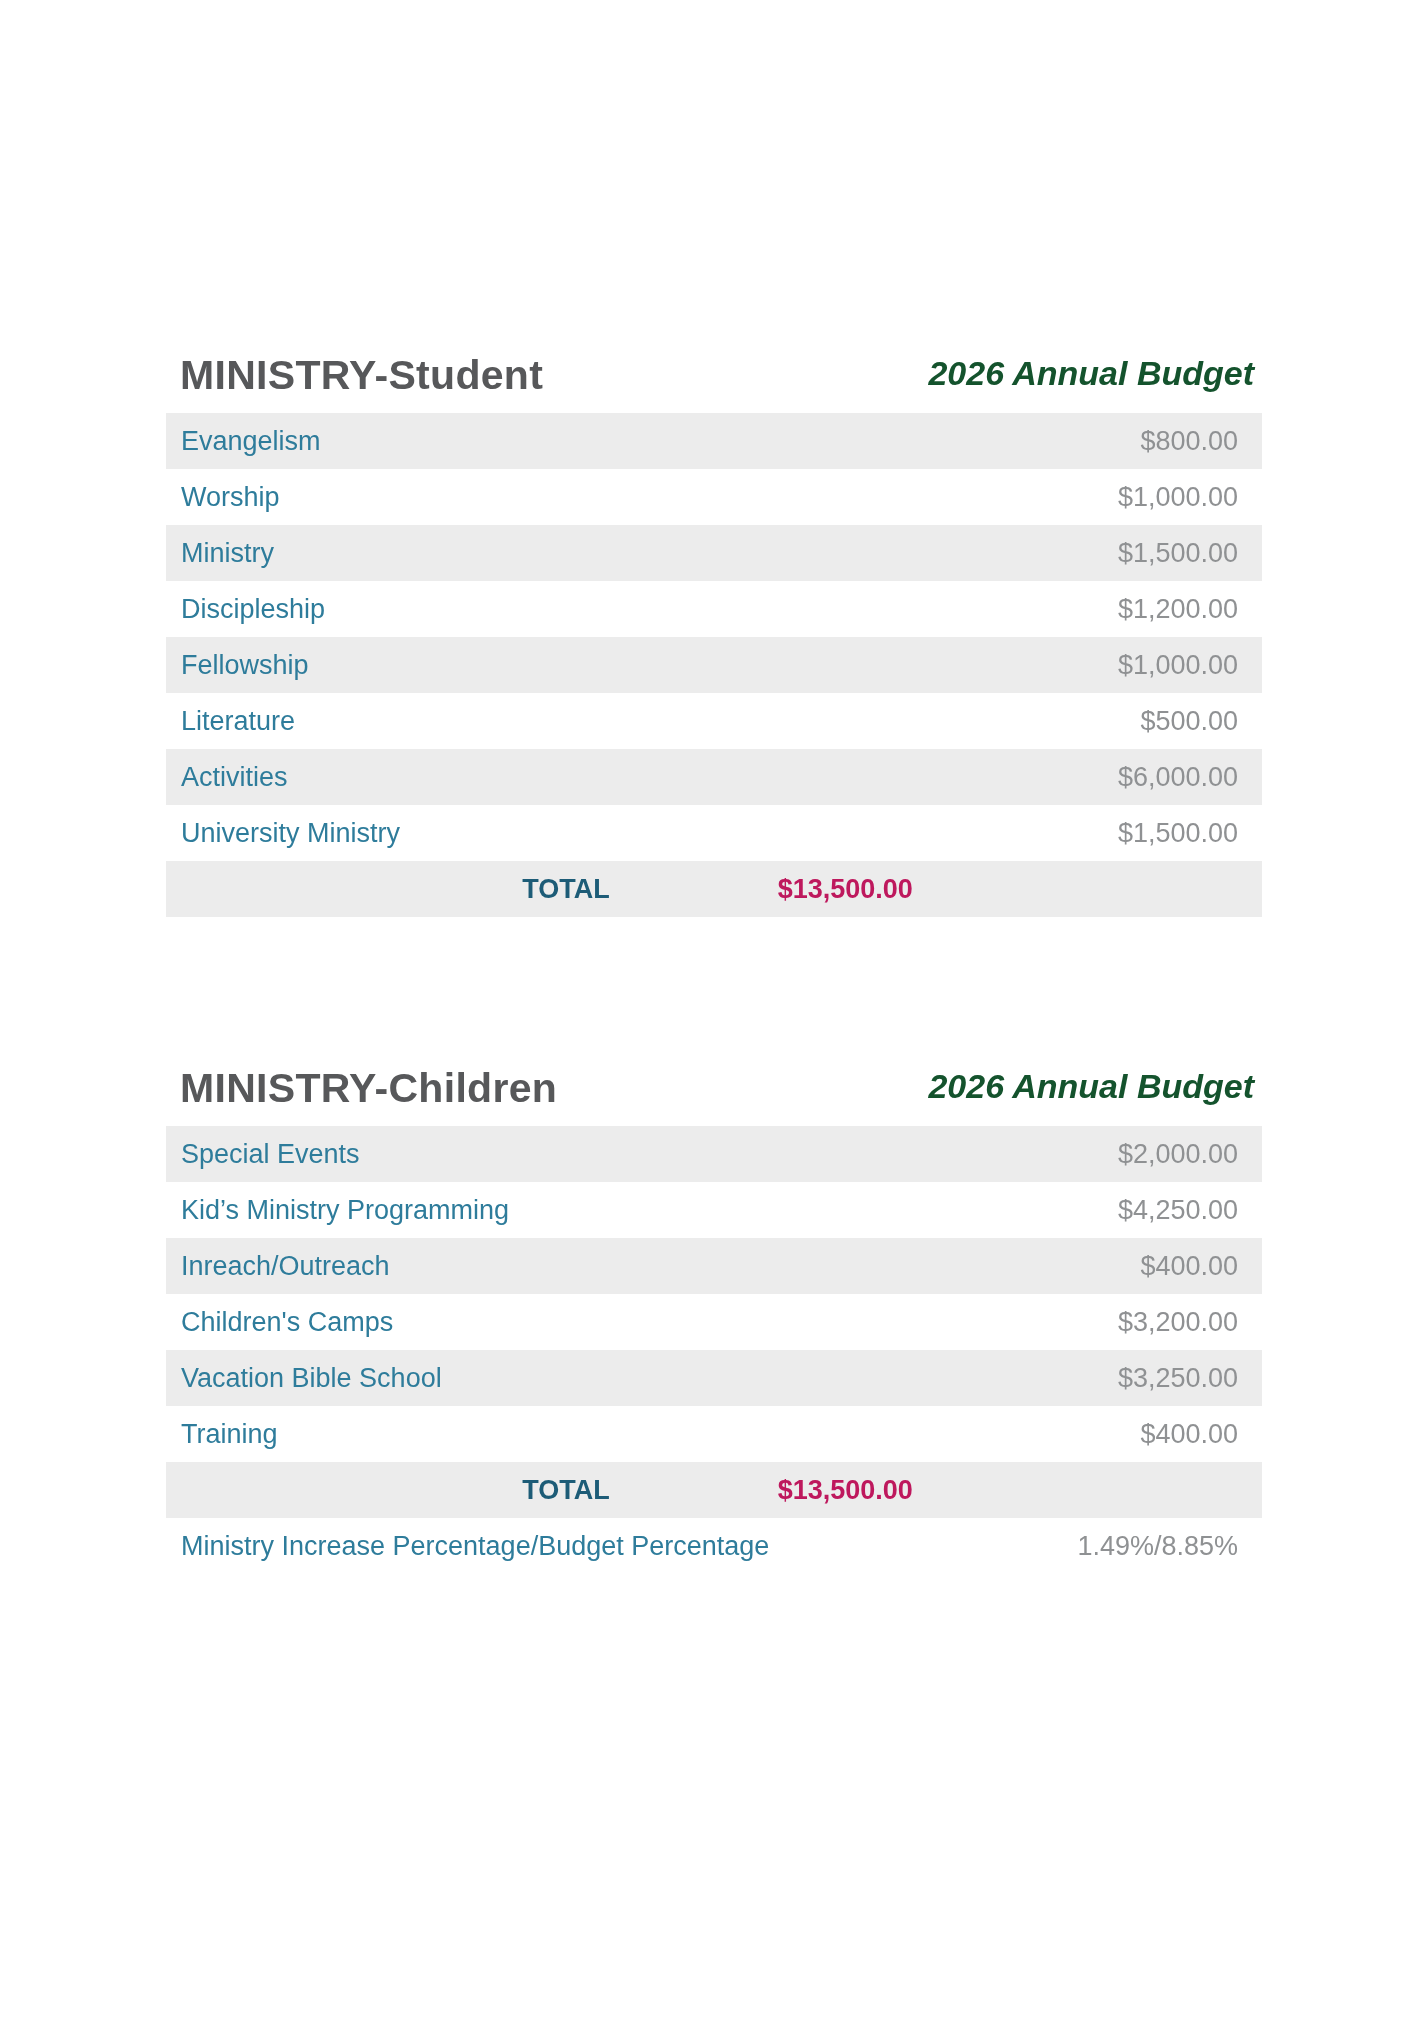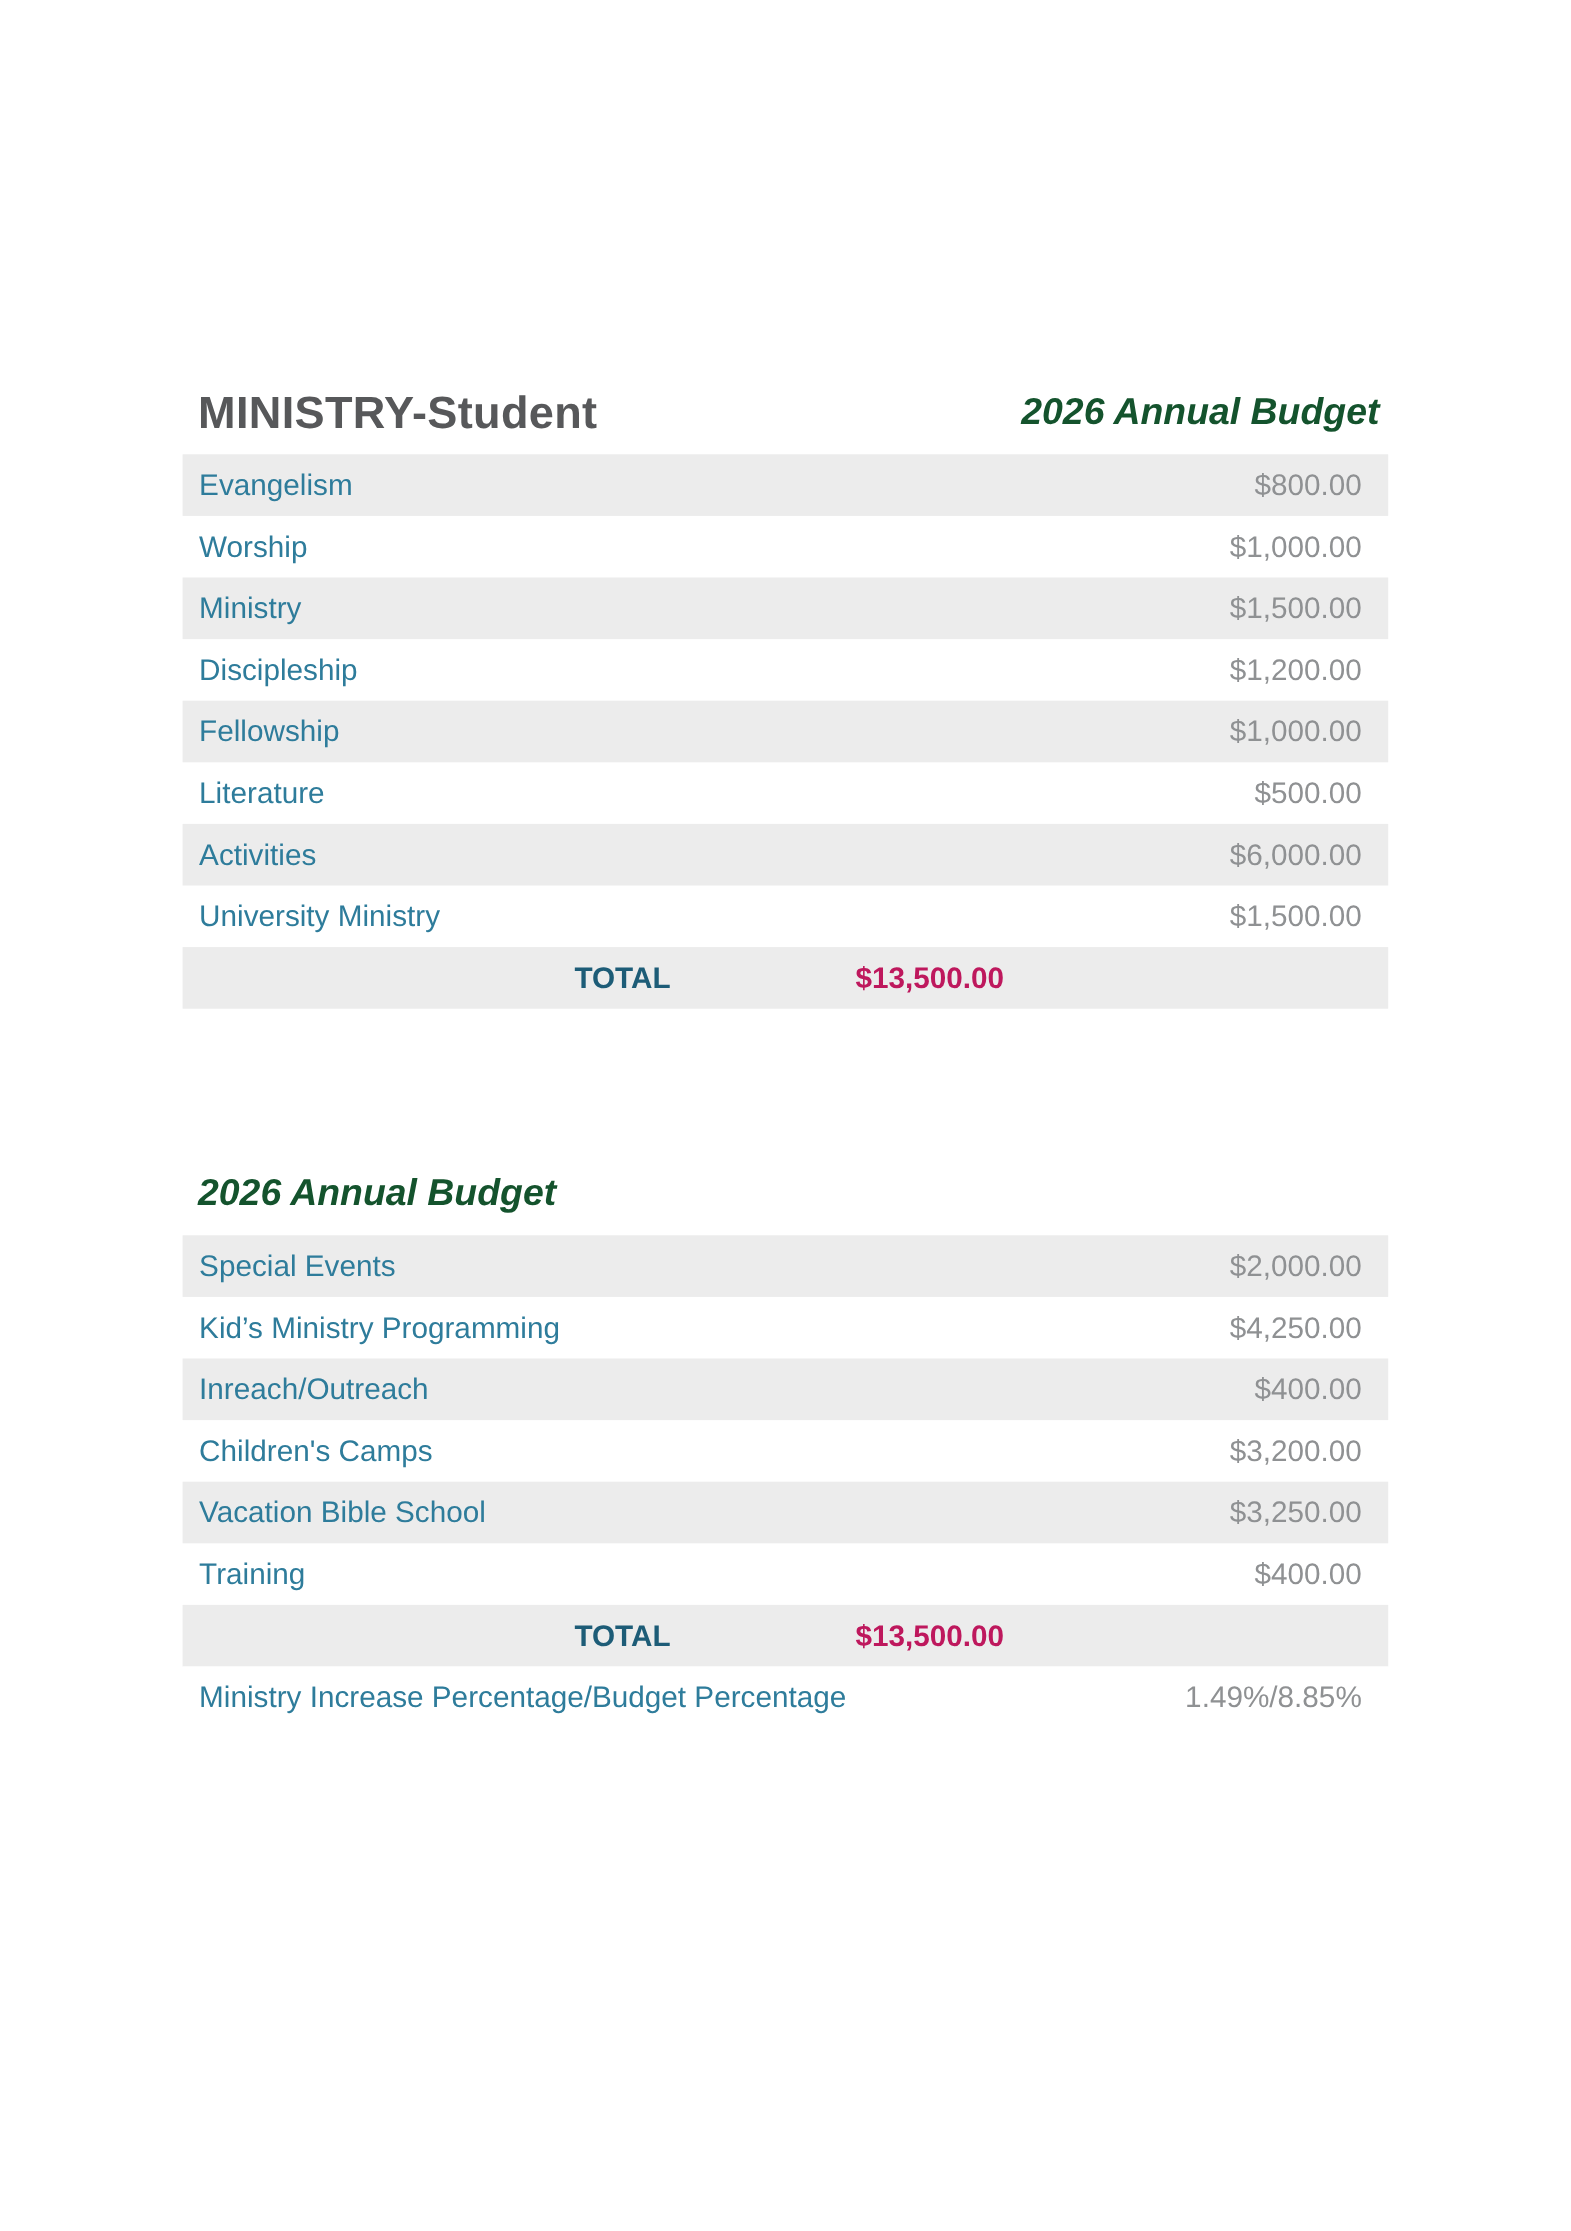--- a/index.html
+++ b/index.html
@@ -12,21 +12,21 @@
   }
   .page {
     width: 1428px;
     height: 2028px;
     padding: 352px 166px 0 166px;
   }
   .section + .section { margin-top: 148px; }
   .section-header {
     display: flex;
     justify-content: space-between;
-    align-items: flex-end;
+    align-items: center;
     padding: 0 8px 0 14px;
     margin-bottom: 14px;
   }
   .section-title {
     font-size: 41px;
     line-height: 1.15;
     font-weight: 700;
     color: #57585a;
     letter-spacing: 0.3px;
   }
@@ -107,20 +107,21 @@
       </div>
       <div class="total-row">
         <span class="total-label">TOTAL</span>
         <span class="total-value">$13,500.00</span>
       </div>
     </div>
   </div>
 
   <div class="section">
     <div class="section-header">
+      <div class="section-title">MINISTRY-Children</div>
       <div class="budget-header">2026 Annual Budget</div>
     </div>
     <div class="table">
       <div class="row">
         <span class="row-label">Special Events</span>
         <span class="row-value">$2,000.00</span>
       </div>
       <div class="row">
         <span class="row-label">Kid’s Ministry Programming</span>
         <span class="row-value">$4,250.00</span>

